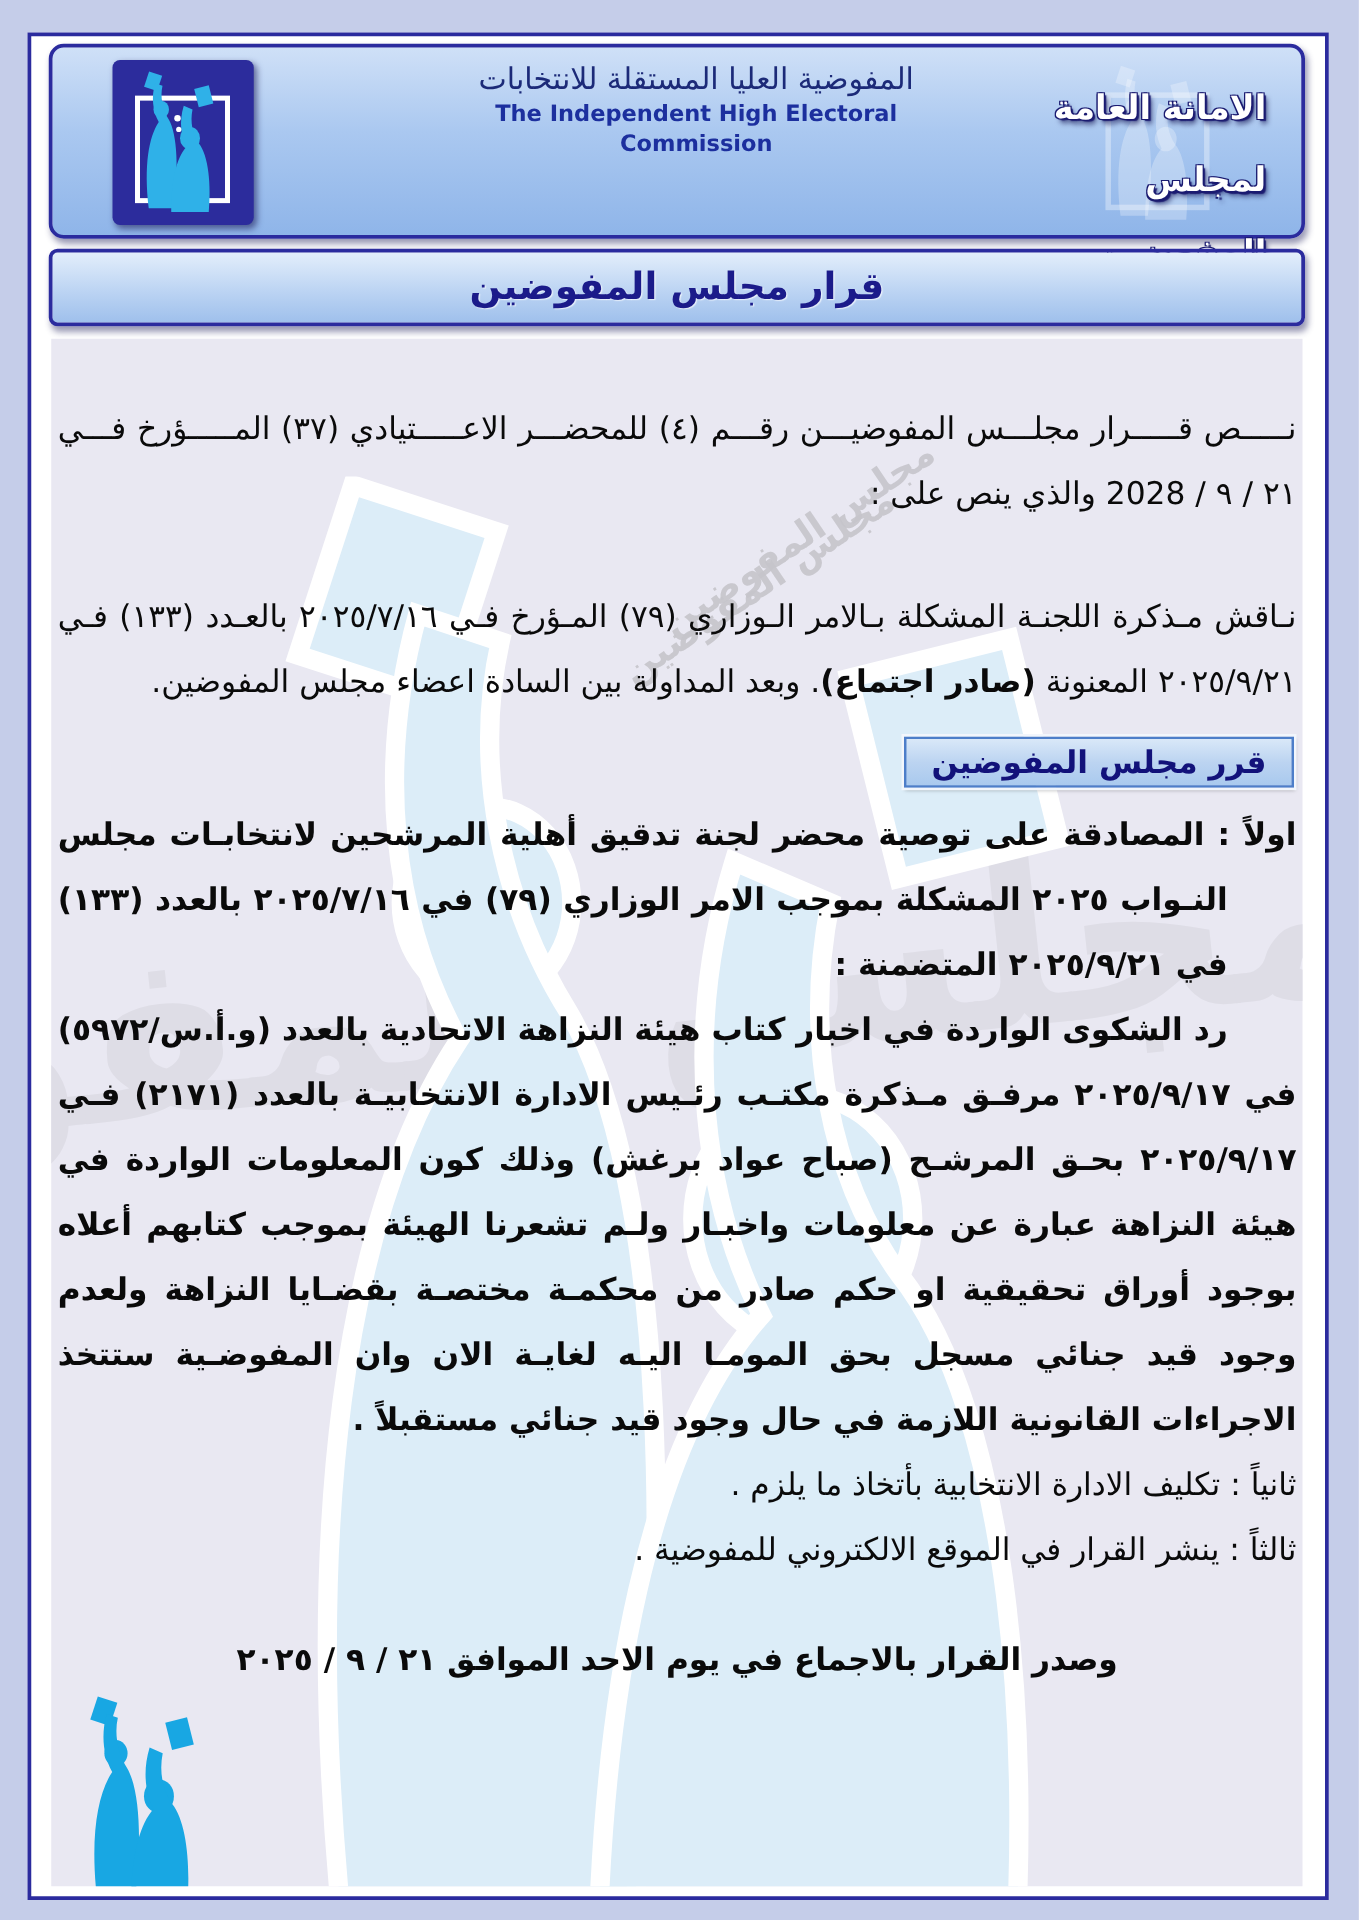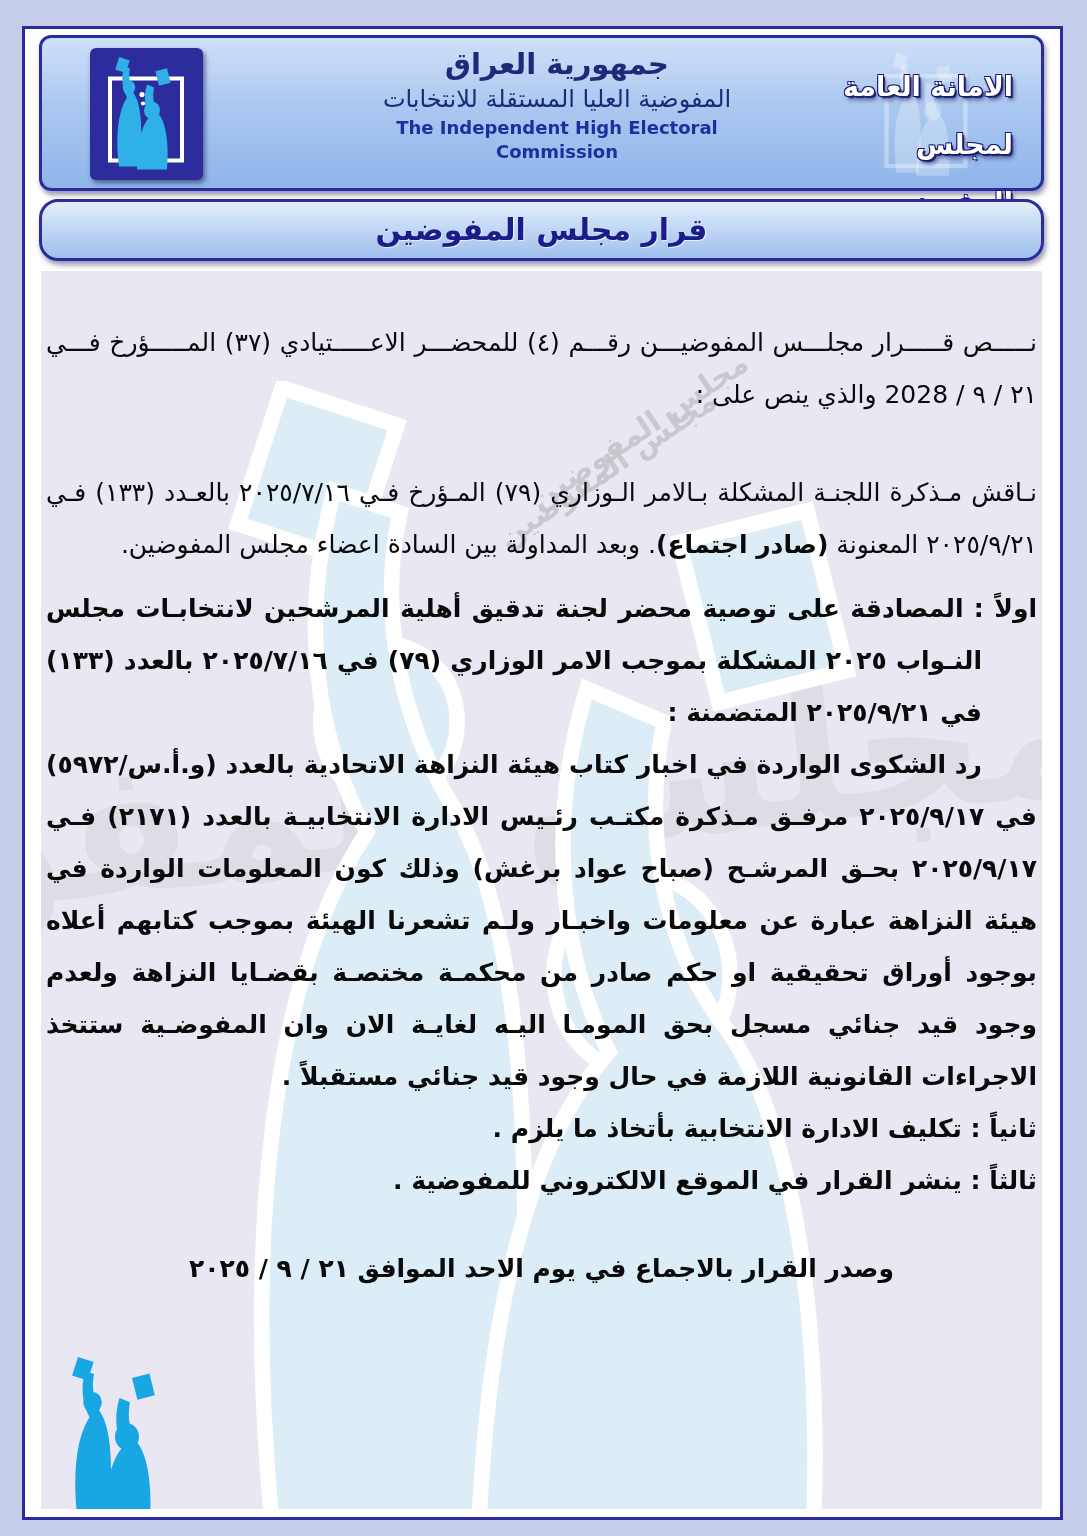--- a/index.html
+++ b/index.html
@@ -40,21 +40,21 @@
     text-shadow:-1px -1px 0 #1a1a70,1px -1px 0 #1a1a70,-1px 1px 0 #1a1a70,
                  2px 2px 1px #1a1a70,3px 4px 4px rgba(20,20,80,.6);
   }
   .header-right-wm{
     position:absolute;right:60px;top:14px;width:110px;height:126px;
     color:rgba(255,255,255,.30);
   }
   
   .title-bar{
     position:absolute;left:14px;top:170px;width:999px;height:56px;
-    border:3px solid #2b2b9e;border-radius:19px;
+    border:3px solid #2b2b9e;border-radius:7px;
     background:linear-gradient(180deg,#e3eefb 0%,#bcd4f3 55%,#9fc0ec 100%);
     box-shadow:2px 4px 5px rgba(30,30,90,.45);
     text-align:center;
   }
   .title-bar span{
     display:inline-block;line-height:56px;font-size:30px;font-weight:bold;
     color:#1b1b8a;text-shadow:1px 1px 1px rgba(255,255,255,.7);
   }
   
   .content{
@@ -83,21 +83,21 @@
   .p-intro2{margin-top:46px !important;}
   .badge-row{margin:18px 2px 10px 0;text-align:right;}
   .badge{
     display:inline-block;padding:4px 20px;font-size:25px;font-weight:bold;color:#12127a;
     background:linear-gradient(180deg,#d9e8f8 0%,#bcd4f1 50%,#a9c9ee 100%);
     border:2px solid #4d7ec9;box-shadow:1px 2px 3px rgba(0,0,0,.35);
     outline:2px solid #f2f6fc;
   }
   .p-first{font-weight:bold;margin-top:12px !important;padding-right:55px;text-indent:-55px;}
   .p-first-body{font-weight:bold;text-indent:55px;}
-  .p-second,.p-third{font-weight:bold;line-height:50px;text-align:left;}
+  .p-second,.p-third{font-weight:normal;line-height:50px;text-align:left;}
   .p-closing{font-weight:bold;margin-top:36px !important;text-align:center !important;text-align-last:center !important;}
 </style>
 </head>
 <body>
 
 <svg width="0" height="0" style="position:absolute" aria-hidden="true">
   <defs>
     <g id="ihec-figures">
       <rect x="21" y="2" width="11" height="13" transform="rotate(18 26.5 8.5)"></rect>
       <rect x="61" y="13" width="12" height="15" transform="rotate(-14 67 20.5)"></rect>
@@ -116,21 +116,20 @@
     <div class="logo-square">
       <svg width="100" height="124" viewBox="0 0 100 115">
         <rect x="14" y="22" width="72" height="82" fill="none" stroke="#ffffff" stroke-width="4"></rect>
         <use href="#ihec-figures" fill="#2fb1e8" stroke="none"></use>
         <circle cx="46" cy="38" r="2.6" fill="#ffffff"></circle>
         <circle cx="47" cy="47" r="2.1" fill="#ffffff"></circle>
       </svg>
     </div>
 
     <div class="header-center">
-      <div class="hc1">جمهورية العراق</div>
       <div class="hc2">المفوضية العليا المستقلة للانتخابات</div>
       <div class="hc4">The Independent High Electoral Commission</div>
     </div>
 
     <svg class="header-right-wm" viewBox="0 0 100 115">
       <rect x="14" y="22" width="72" height="82" fill="none" stroke="rgba(255,255,255,.35)" stroke-width="4"></rect>
       <use href="#ihec-figures" fill="rgba(255,255,255,.28)" stroke="none"></use>
     </svg>
 
     <div class="header-right">
@@ -153,20 +152,23 @@
 
     <div class="wm-text t1">مجلس المفوضين</div>
     <div class="wm-text t2">مجلس المفوضين</div>
 
     <div class="text-layer">
 
       <p class="p-intro1">نـــــص قـــــرار مجلـــس المفوضيـــن رقـــم (٤) للمحضـــر الاعـــــتيادي (٣٧) المـــــؤرخ فـــي ٢١ / ٩ / 2028 والذي ينص على :</p>
 
       <p class="p-intro2"><span>نـاقش مـذكرة اللجنـة المشكلة بـالامر الـوزاري (٧٩) المـؤرخ فـي ٢٠٢٥/٧/١٦ بالعـدد (١٣٣) فـي ٢٠٢٥/٩/٢١ المعنونة </span><b>(صادر اجتماع)</b><span>. وبعد المداولة بين السادة اعضاء مجلس المفوضين.</span></p>
 
+      <div class="badge-row">
+        <span class="badge">قرر مجلس المفوضين</span>
+      </div>
 
       <p class="p-first">اولاً : المصادقة على توصية محضر لجنة تدقيق أهلية المرشحين لانتخابـات مجلس النـواب ٢٠٢٥ المشكلة بموجب الامر الوزاري (٧٩) في ٢٠٢٥/٧/١٦ بالعدد (١٣٣) في ٢٠٢٥/٩/٢١ المتضمنة :</p>
       <p class="p-first-body">رد الشكوى الواردة في اخبار كتاب هيئة النزاهة الاتحادية بالعدد (و.أ.س/٥٩٧٢) في ٢٠٢٥/٩/١٧ مرفـق مـذكرة مكتـب رئـيس الادارة الانتخابيـة بالعدد (٢١٧١) فـي ٢٠٢٥/٩/١٧ بحـق المرشـح (صباح عواد برغش) وذلك كون المعلومات الواردة في هيئة النزاهة عبارة عن معلومات واخبـار ولـم تشعرنا الهيئة بموجب كتابهم أعلاه بوجود أوراق تحقيقية او حكم صادر من محكمـة مختصـة بقضـايا النزاهة ولعدم وجود قيد جنائي مسجل بحق المومـا اليـه لغايـة الان وان المفوضـية ستتخذ الاجراءات القانونية اللازمة في حال وجود قيد جنائي مستقبلاً .</p>
       <p class="p-second">ثانياً : تكليف الادارة الانتخابية بأتخاذ ما يلزم .</p>
       <p class="p-third">ثالثاً : ينشر القرار في الموقع الالكتروني للمفوضية .</p>
       <p class="p-closing">وصدر القرار بالاجماع في يوم الاحد الموافق  ٢١ / ٩ / ٢٠٢٥</p>
     </div>
 
     <svg class="corner-logo" width="150" height="172" viewBox="0 0 100 115">
       <use href="#ihec-figures"></use>

